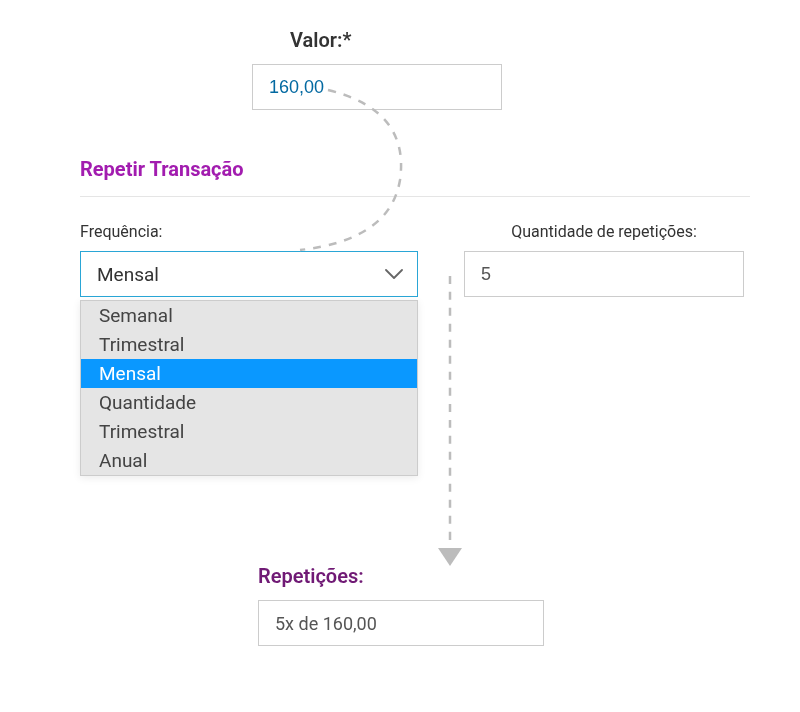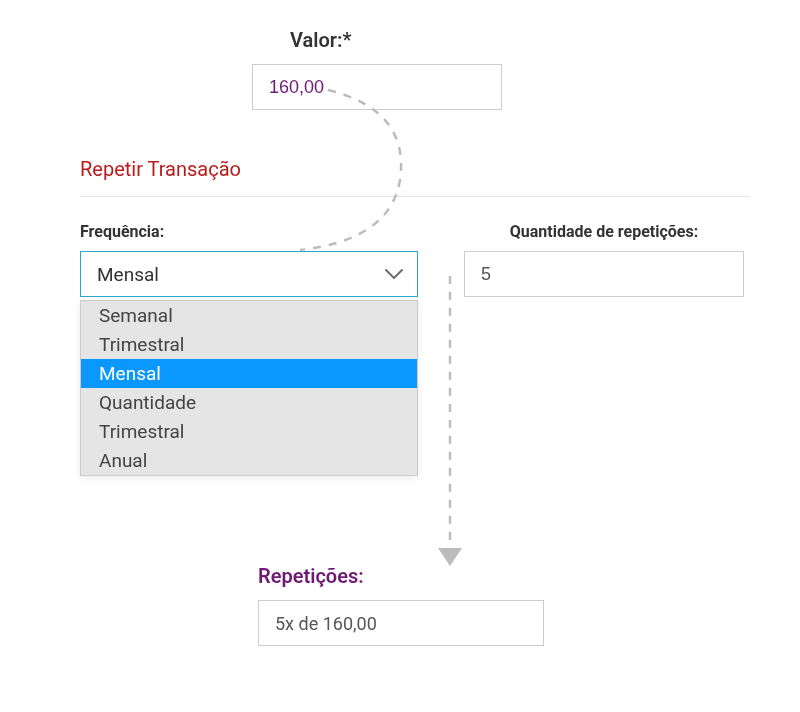--- a/index.html
+++ b/index.html
@@ -22,30 +22,30 @@
       color: #333;
       margin-bottom: 12px;
       margin-left: 38px;
     }
     .valor-input {
       width: 250px;
       height: 46px;
       border: 1px solid #ccc;
       padding: 0 16px;
       font-size: 18px;
-      color: #701a75;
+      color: #0369a1;
       outline: none;
     }
     .section-title {
       position: absolute;
       top: 157px;
       left: 80px;
       font-size: 20px;
-      font-weight: 400;
-      color: #b91c1c;
+      font-weight: 700;
+      color: #a21caf;
     }
     .divider {
       position: absolute;
       top: 196px;
       left: 80px;
       right: 50px;
       height: 1px;
       background: #e5e5e5;
     }
     .row {
@@ -55,21 +55,21 @@
       right: 50px;
       display: flex;
       gap: 40px;
     }
     .field {
       display: flex;
       flex-direction: column;
     }
     .field-label {
       font-size: 16px;
-      font-weight: 700;
+      font-weight: 400;
       color: #333;
       margin-bottom: 10px;
     }
     .freq-field { width: 338px; }
     .qty-field { flex: 1; align-items: center; }
     .select-box {
       position: relative;
       width: 338px;
       height: 46px;
       border: 1px solid #2aa6d6;

